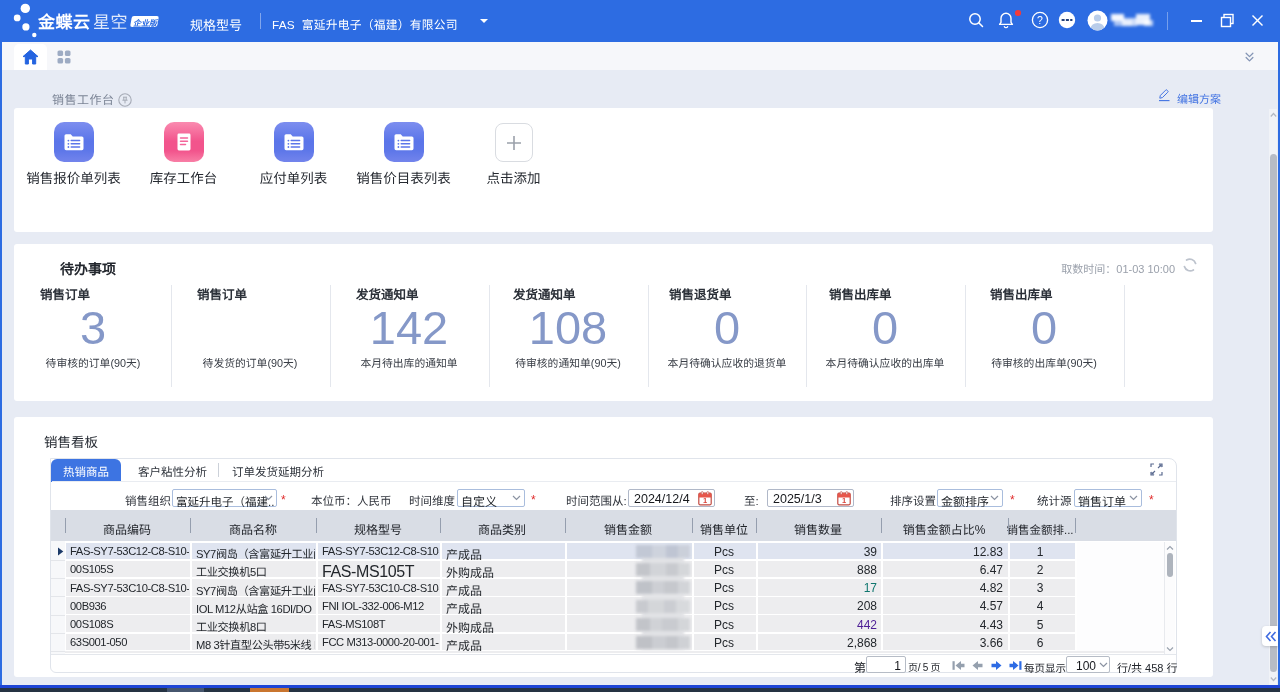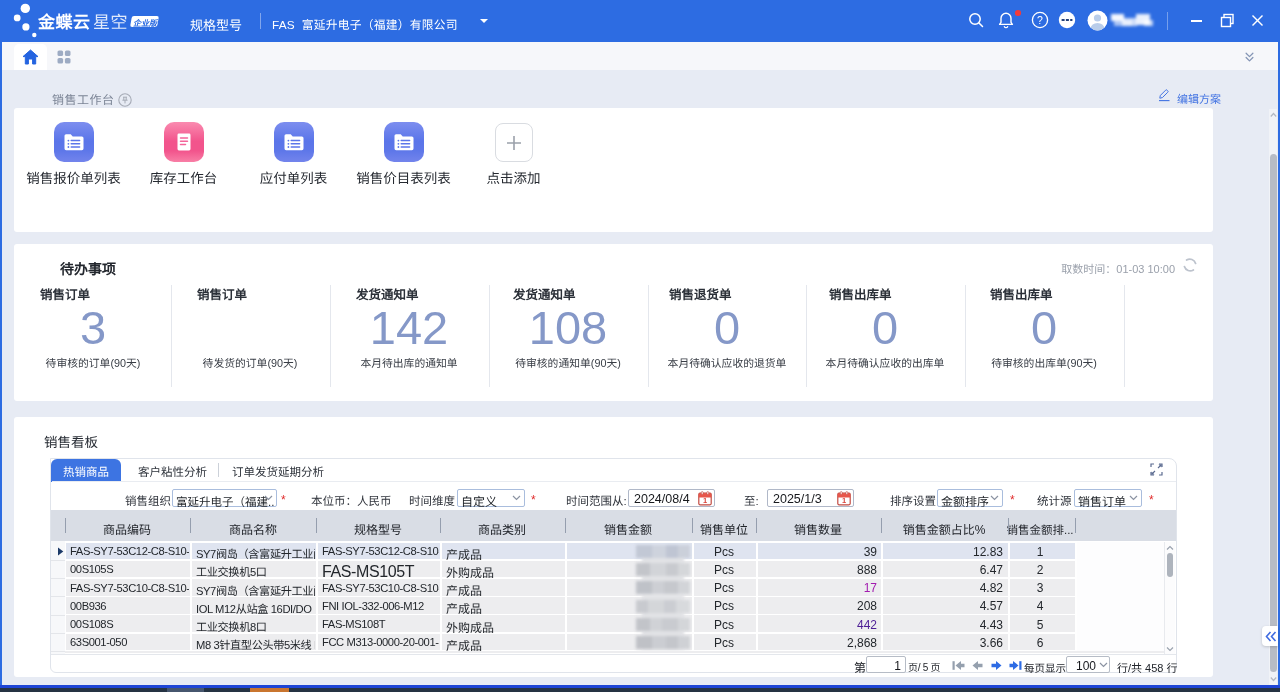--- a/index.html
+++ b/index.html
@@ -241,21 +241,21 @@
   <div class="abs txt" style="left:311px;top:491.5px;font-size:11.5px;color:#30343c;">本位币：人民币</div>
   <div class="abs txt" style="left:409px;top:491.5px;font-size:11.5px;color:#30343c;">时间维度</div>
   <div class="abs" style="left:457px;top:489px;width:68px;height:18px;border:1px solid #a9bddd;background:#fff;border-radius:2px;"></div>
   <div class="abs txt" style="left:461px;top:492px;font-size:12px;color:#23272c;">自定义</div>
   <svg class="abs" style="left:512px;top:495px;" width="9" height="6" viewBox="0 0 9 6">
       <path d="M1 1 L4.5 4.5 L8 1" fill="none" stroke="#8b93a2" stroke-width="1.2"></path>
     </svg>
   <div class="abs txt" style="left:531px;top:493px;font-size:12px;color:#e02b2b;">*</div>
   <div class="abs txt" style="left:566px;top:491.5px;font-size:11.5px;color:#30343c;">时间范围从:</div>
   <div class="abs" style="left:628px;top:489px;width:87px;height:18px;border:1px solid #b0b8c8;background:#fff;border-radius:2px;"></div>
-  <div class="abs txt" style="left:634px;top:492px;font-size:12.5px;color:#17191d;">2024/08/4</div>
+  <div class="abs txt" style="left:634px;top:492px;font-size:12.5px;color:#17191d;">2024/12/4</div>
   <svg class="abs" style="left:698px;top:490.5px;" width="14" height="15" viewBox="0 0 14 15">
     <rect x="0.8" y="2.2" width="12.4" height="11.6" rx="1.2" fill="#fff" stroke="#c24a41" stroke-width="1.2"></rect>
     <path d="M0.8 3.4 a1.2 1.2 0 0 1 1.2-1.2 h10 a1.2 1.2 0 0 1 1.2 1.2 v3 H0.8 Z" fill="#e8564a"></path>
     <rect x="3.4" y="0.5" width="1.6" height="3" rx="0.8" fill="#fff" stroke="#c24a41" stroke-width="0.6"></rect>
     <rect x="9" y="0.5" width="1.6" height="3" rx="0.8" fill="#fff" stroke="#c24a41" stroke-width="0.6"></rect>
     <text x="7.2" y="12.3" text-anchor="middle" font-size="7.5" font-weight="bold" fill="#d9453c" font-family="Liberation Sans, sans-serif">1</text>
   </svg>
   <div class="abs txt" style="left:744px;top:491.5px;font-size:11.5px;color:#30343c;">至:</div>
   <div class="abs" style="left:767px;top:489px;width:87px;height:18px;border:1px solid #b0b8c8;background:#fff;border-radius:2px;"></div>
   <div class="abs txt" style="left:773px;top:492px;font-size:12.5px;color:#17191d;">2025/1/3</div>
@@ -348,21 +348,21 @@
   <div class="abs txt" style="left:724px;top:562.9px;font-size:12px;color:#23272c;transform:translateX(-50%);">Pcs</div>
   <div class="abs txt" style="left:877px;top:562.9px;font-size:12px;color:#23272c;transform:translateX(-100%);">888</div>
   <div class="abs txt" style="left:1003px;top:562.9px;font-size:12px;color:#23272c;transform:translateX(-100%);">6.47</div>
   <div class="abs txt" style="left:1040px;top:562.9px;font-size:12px;color:#23272c;transform:translateX(-50%);">2</div>
 
   <div class="abs txt" style="left:70px;top:581.6px;font-size:11.2px;letter-spacing:-0.4px;color:#23272c;width:119px;overflow:hidden;">FAS-SY7-53C10-C8-S10-M12</div>
   <div class="abs txt" style="left:196px;top:581.6px;font-size:11.2px;letter-spacing:-0.4px;color:#23272c;width:119px;overflow:hidden;">SY7阀岛（含富延升工业阀岛</div>
   <div class="abs txt" style="left:322px;top:581.6px;font-size:11.2px;letter-spacing:-0.4px;color:#23272c;width:117px;overflow:hidden;">FAS-SY7-53C10-C8-S10-M12</div>
   <div class="abs txt" style="left:446px;top:581.1px;font-size:12px;color:#23272c;">产成品</div>
   <div class="abs txt" style="left:724px;top:581.1px;font-size:12px;color:#23272c;transform:translateX(-50%);">Pcs</div>
-  <div class="abs txt" style="left:877px;top:581.1px;font-size:12px;color:#a21caf;transform:translateX(-100%);">17</div>
+  <div class="abs txt" style="left:877px;top:581.1px;font-size:12px;color:#0f766e;transform:translateX(-100%);">17</div>
   <div class="abs txt" style="left:1003px;top:581.1px;font-size:12px;color:#23272c;transform:translateX(-100%);">4.82</div>
   <div class="abs txt" style="left:1040px;top:581.1px;font-size:12px;color:#23272c;transform:translateX(-50%);">3</div>
 
   <div class="abs txt" style="left:70px;top:599.8px;font-size:11.2px;letter-spacing:-0.4px;color:#23272c;">00B936</div>
   <div class="abs txt" style="left:196px;top:599.8px;font-size:11.2px;letter-spacing:-0.4px;color:#23272c;width:119px;overflow:hidden;">IOL M12从站盒 16DI/DO M12</div>
   <div class="abs txt" style="left:322px;top:599.8px;font-size:11.2px;letter-spacing:-0.4px;color:#23272c;width:107px;overflow:hidden;">FNI IOL-332-006-M12</div>
   <div class="abs txt" style="left:446px;top:599.3px;font-size:12px;color:#23272c;">产成品</div>
   <div class="abs txt" style="left:724px;top:599.3px;font-size:12px;color:#23272c;transform:translateX(-50%);">Pcs</div>
   <div class="abs txt" style="left:877px;top:599.3px;font-size:12px;color:#23272c;transform:translateX(-100%);">208</div>
   <div class="abs txt" style="left:1003px;top:599.3px;font-size:12px;color:#23272c;transform:translateX(-100%);">4.57</div>

